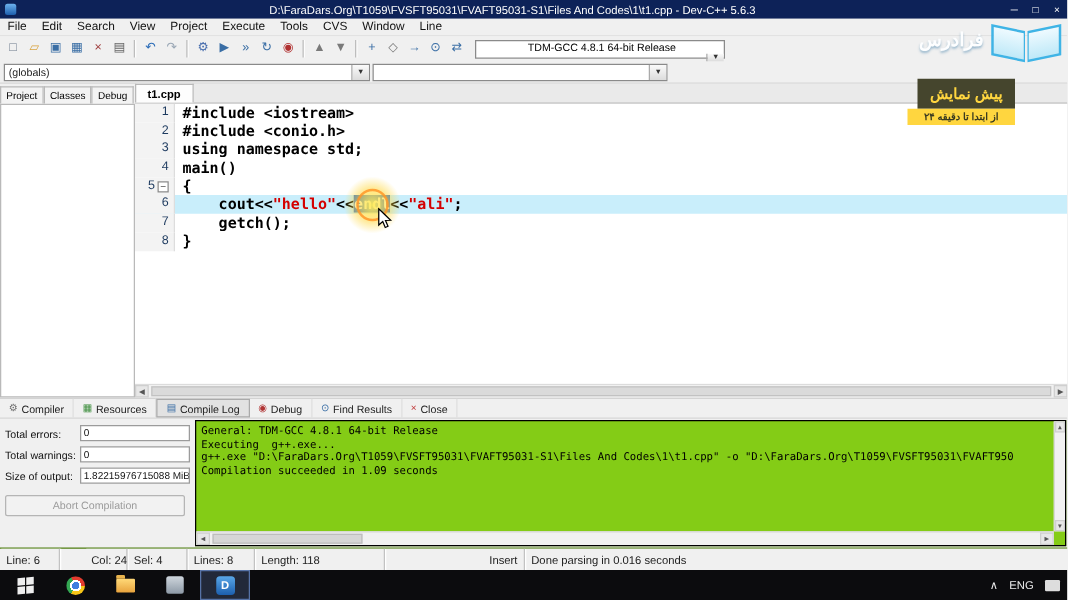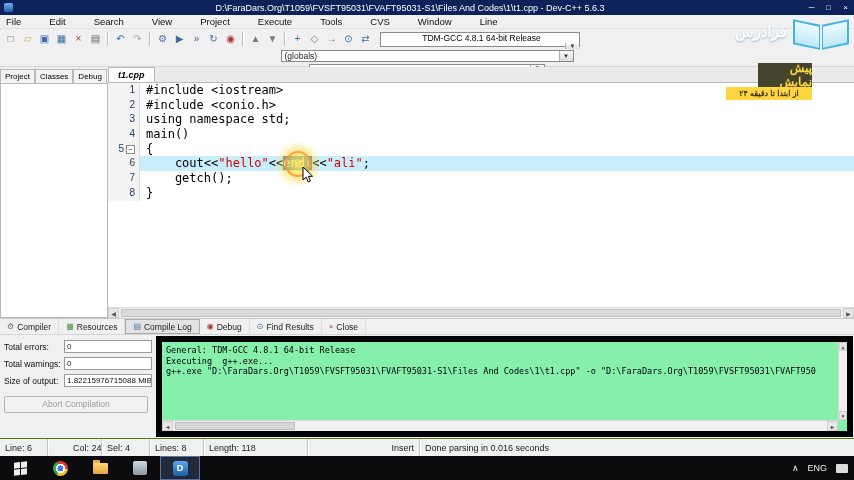--- a/index.html
+++ b/index.html
@@ -8,64 +8,64 @@
   .window { position:relative; width:854px; height:480px; overflow:hidden; background:#f0f0f0; }
 
   
   .titlebar { height:15px; background:#0d2258; color:#fff; display:flex; align-items:center; font-size:9px; }
   .app-ico { width:9px; height:9px; margin:0 4px; background:linear-gradient(#6db2ee,#1d5fae); border-radius:2px; }
   .titlebar-title { flex:1; text-align:center; white-space:nowrap; overflow:hidden; }
   .win-btns { display:flex; }
   .win-btn { width:17px; text-align:center; font-size:8px; line-height:15px; color:#fff; cursor:default; }
 
   
-  .menubar { height:14px; display:flex; align-items:center; font-size:9.5px; color:#111; background:#f0f0f0; border-bottom:1px solid #e2e2e2;gap:16px; }
+  .menubar { height:14px; display:flex; align-items:center; font-size:9.5px; color:#111; background:#f0f0f0; border-bottom:1px solid #e2e2e2; }
   .menu-item { padding:0 6px; height:100%; line-height:14px; }
 
   
   .toolbar { height:20px; display:flex; align-items:center; padding-left:2px; background:#f0f0f0; position:relative; }
   .ticon { width:17px; height:16px; display:flex; align-items:center; justify-content:center; }
   .tglyph { font-size:10px; line-height:16px; }
   .tsep { width:0; height:14px; border-left:1px solid #bdbdbd; border-right:1px solid #fdfdfd; margin:0 3px; }
   .compiler-combo { width:200px; height:15px; margin-left:6px; background:#fff; border:1px solid #8a8a8a; display:flex; align-items:center; font-size:8.5px; padding-left:3px;flex-direction:column; }
   .combo-arrow { width:14px; height:100%; margin-left:auto; background:linear-gradient(#fafafa,#dcdcdc); border-left:1px solid #aaa; display:flex; align-items:center; justify-content:center; font-size:6px; color:#333; }
 
   
-  .comborow { height:17px; display:flex; align-items:center; gap:2px; padding:1px 3px; background:#f0f0f0;flex-direction:column; }
+  .comborow { height:17px; display:flex; align-items:flex-end; gap:2px; padding:1px 3px; background:#f0f0f0; }
   .combo { height:14px; background:#fff; border:1px solid #8a8a8a; display:flex; align-items:center; font-size:8.5px; padding-left:3px; color:#222; }
   .combo.globals { width:293px; }
   .combo.members { width:236px; }
 
   
   .brand { position:absolute; top:12px; right:4px; z-index:40; display:flex; align-items:center; gap:5px; }
   .brand-text { color:#fdfeff; font-size:15px; font-weight:bold; direction:rtl; text-shadow:0 1px 2px rgba(40,110,160,.45); }
   .book { position:relative; width:58px; height:40px; }
   .book .pg { position:absolute; bottom:5px; width:27px; height:25px; background:linear-gradient(#eefaff,#bfe9f8); border:2px solid #3fb4e6; }
   .book .pl { left:1px; transform:skewY(12deg); border-right-width:1px; }
   .book .pr { right:1px; transform:skewY(-12deg); border-left-width:1px; }
-  .preview-badge { position:absolute; top:63px; right:42px; width:54px; height:24px; background:#45452d; color:#ffd63f; font-size:12px; font-weight:bold; display:flex; align-items:center; justify-content:center; direction:rtl; z-index:40; }
+  .preview-badge { position:absolute; top:63px; right:42px; width:78px; height:24px; background:#45452d; color:#ffd63f; font-size:12px; font-weight:bold; display:flex; align-items:center; justify-content:center; direction:rtl; z-index:40; }
   .preview-sub { position:absolute; top:87px; right:42px; width:86px; height:13px; background:#ffd63f; color:#3a3a20; font-size:8px; font-weight:bold; display:flex; align-items:center; justify-content:center; direction:rtl; z-index:40; }
 
   
   .main { height:252px; display:flex; border-top:1px solid #d6d6d6; }
   .left-panel { width:108px; display:flex; flex-direction:column; }
   .lp-tabs { height:16px; display:flex; font-size:8px; align-items:flex-end; }
   .lp-tab { padding:1px 4px; border:1px solid #b9b9b9; border-bottom:none; background:#f3f3f3; height:14px; line-height:12px; }
   .lp-body { flex:1; background:#fff; border:1px solid #b9b9b9; }
 
   .editor-col { flex:1; display:flex; flex-direction:column; min-width:0; }
   .ed-tabbar { height:16px; background:#eaeaea; border-bottom:1px solid #b9b9b9; display:flex; align-items:flex-end; font-size:9px; }
-  .ed-tab { background:#fdfdfd; padding:1px 9px; border:1px solid #b9b9b9; border-bottom:none; font-weight:bold; height:15px; line-height:13px;font-style:italic; }
+  .ed-tab { background:#fdfdfd; padding:1px 9px; border:1px solid #b9b9b9; border-bottom:none; font-weight:bold; height:15px; line-height:13px; }
 
   .editor { flex:1; background:#fff; position:relative; overflow:hidden; font-family:"DejaVu Sans Mono", monospace; font-size:12px; }
   .code-line { display:flex; height:14.7px; line-height:14.7px; }
   .code-line.active { background:#c9eefb; }
   .gutter { width:32px; flex:0 0 32px; background:#f3f3f3; border-right:1px solid #ddd; color:#1d3a5f; font-size:10px; display:flex; justify-content:flex-end; align-items:center; padding-right:4px; font-family:"Liberation Sans",sans-serif; }
   .fold { display:inline-block; width:9px; height:9px; border:1px solid #8a8a8a; background:#fff; font-size:8px; line-height:7px; text-align:center; margin-left:2px; color:#444; }
-  .code-text { padding-left:6px; white-space:pre; font-weight:normal; color:#000; }
+  .code-text { padding-left:6px; white-space:pre; font-weight:bold; color:#000; }
   .seg-str { color:#d40000; }
   .seg-sel { background:#2f6fd0; color:#fff; }
 
   .click-glow { position:absolute; left:167px; top:58px; width:46px; height:46px; border-radius:50%; z-index:5; pointer-events:none;
     background:radial-gradient(circle, rgba(255,235,90,.95) 0%, rgba(255,215,60,.55) 40%, rgba(255,200,40,0) 70%); }
   .click-ring { position:absolute; left:177px; top:68px; width:26px; height:26px; border-radius:50%; border:2px solid rgba(255,150,40,.85); z-index:6; pointer-events:none; }
   .mouse-cursor { position:absolute; left:194px; top:83px; z-index:10; pointer-events:none; }
 
   .ed-hscroll { height:11px; background:#f1f1f1; border-top:1px solid #dcdcdc; display:flex; }
   .scroll-btn { width:11px; height:100%; background:#e7e7e7; border:1px solid #cfcfcf; font-size:6px; color:#555; display:flex; align-items:center; justify-content:center; }
@@ -77,21 +77,21 @@
   .btab.active { background:#e2e2e2; border:1px solid #aaa; }
   .btab-ic { font-size:8px; }
 
   
   .log-panel { height:104px; display:flex; background:#f0f0f0; border-top:1px solid #d6d6d6; }
   .log-stats { width:156px; padding:3px 4px 0 4px; font-size:8.5px; color:#111; }
   .stat-row { display:flex; align-items:center; height:17px; }
   .stat-label { width:60px; }
   .stat-value { flex:1; background:#fff; border:1px solid #9b9b9b; height:13px; font-size:8px; padding:1px 2px; white-space:nowrap; overflow:hidden; }
   .abort-btn { margin-top:7px; width:144px; height:17px; background:#f2f2f2; border:1px solid #b5b5b5; color:#9b9b9b; font-size:8.5px; text-align:center; line-height:15px; border-radius:2px; }
-  .log-area { flex:1; position:relative; background:#86efac; border:6px solid #000000; margin:1px 1px 1px 0; font-family:"DejaVu Sans Mono", monospace; font-size:8.5px; overflow:hidden; }
+  .log-area { flex:1; position:relative; background:#84cc16; border:1px solid #000000; margin:1px 1px 1px 0; font-family:"DejaVu Sans Mono", monospace; font-size:8.5px; overflow:hidden; }
   .log-lines { padding:3px 4px 0 4px; line-height:10.5px; white-space:pre; color:#000; margin-right:9px; }
   .log-vscroll { position:absolute; top:0; right:0; bottom:11px; width:9px; background:#f1f1f1; border-left:1px solid #d8d8d8; display:flex; flex-direction:column; justify-content:space-between; }
   .log-vscroll .scroll-btn { width:100%; height:9px; font-size:5px; }
   .log-hscroll { position:absolute; left:0; right:9px; bottom:0; height:11px; background:#f1f1f1; border-top:1px solid #d8d8d8; display:flex; }
   .log-hthumb { width:120px; margin:1px 2px; background:#d6d6d6; border:1px solid #bdbdbd; }
 
   
   .statusbar { height:18px; display:flex; align-items:stretch; background:#f0f0f0; border-top:1px solid #4d7c0f; font-size:9px; color:#222; }
   .sb-seg { border-right:1px solid #c2c2c2; box-shadow:1px 0 0 #fff; padding:0 5px; display:flex; align-items:center; white-space:nowrap; }
   .sb-seg:nth-child(1){ width:48px; } .sb-seg:nth-child(2){ width:34px;margin-left:20px; }
@@ -336,21 +336,21 @@
           <div class="stat-label">Total warnings:</div>
           <div class="stat-value">0</div>
         </div>
         <div class="stat-row">
           <div class="stat-label">Size of output:</div>
           <div class="stat-value">1.82215976715088 MiB</div>
         </div>
         <div class="abort-btn">Abort Compilation</div>
       </div>
     <div class="log-area">
-      <div class="log-lines" id="log-lines"><div>General: TDM-GCC 4.8.1 64-bit Release</div><div>Executing  g++.exe...</div><div>g++.exe "D:\FaraDars.Org\T1059\FVSFT95031\FVAFT95031-S1\Files And Codes\1\t1.cpp" -o "D:\FaraDars.Org\T1059\FVSFT95031\FVAFT950</div></div>
+      <div class="log-lines" id="log-lines"><div>General: TDM-GCC 4.8.1 64-bit Release</div><div>Executing  g++.exe...</div><div>g++.exe "D:\FaraDars.Org\T1059\FVSFT95031\FVAFT95031-S1\Files And Codes\1\t1.cpp" -o "D:\FaraDars.Org\T1059\FVSFT95031\FVAFT950</div><div>Compilation succeeded in 1.09 seconds</div></div>
       <div class="log-vscroll">
         <div class="scroll-btn">▲</div>
         <div class="scroll-btn">▼</div>
       </div>
       <div class="log-hscroll">
         <div class="scroll-btn">◀</div>
         <div class="log-hthumb"></div>
         <div style="margin-left:auto" class="scroll-btn">▶</div>
       </div>
     </div>

